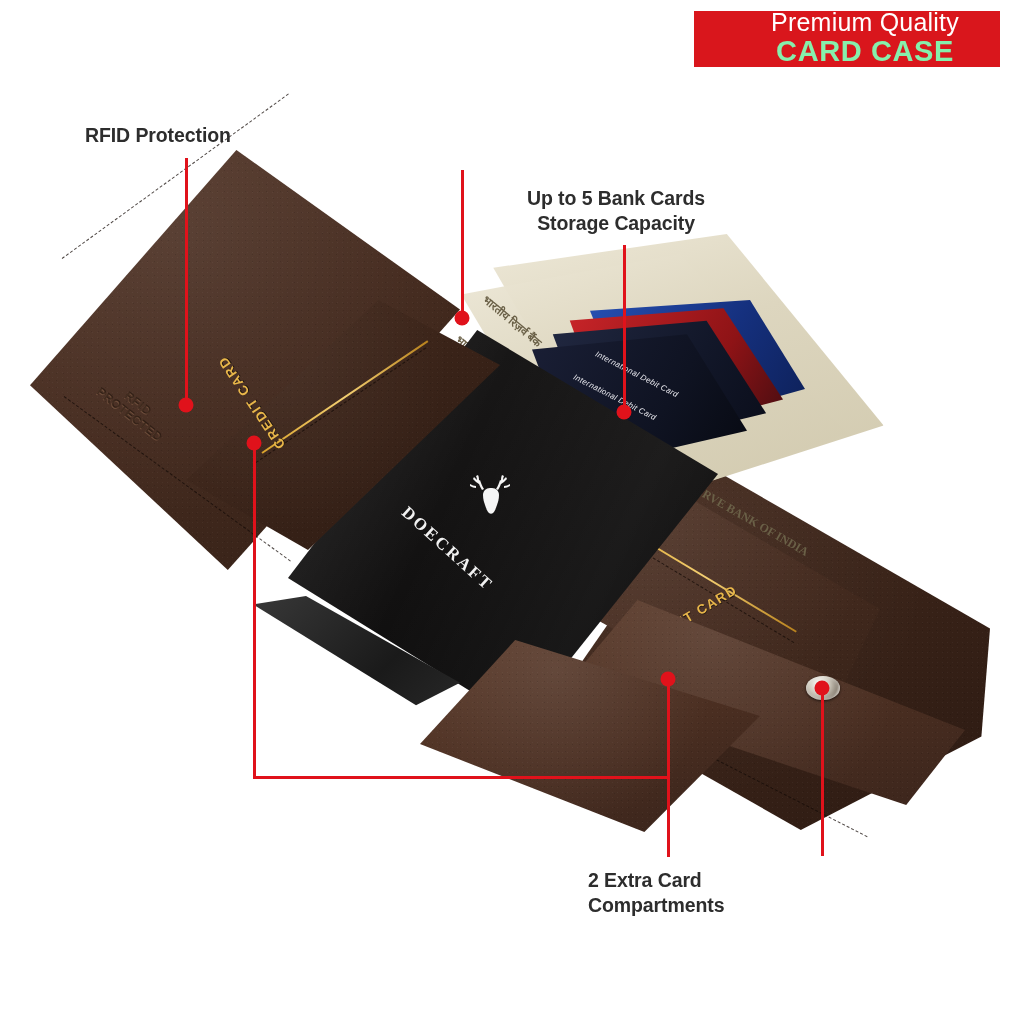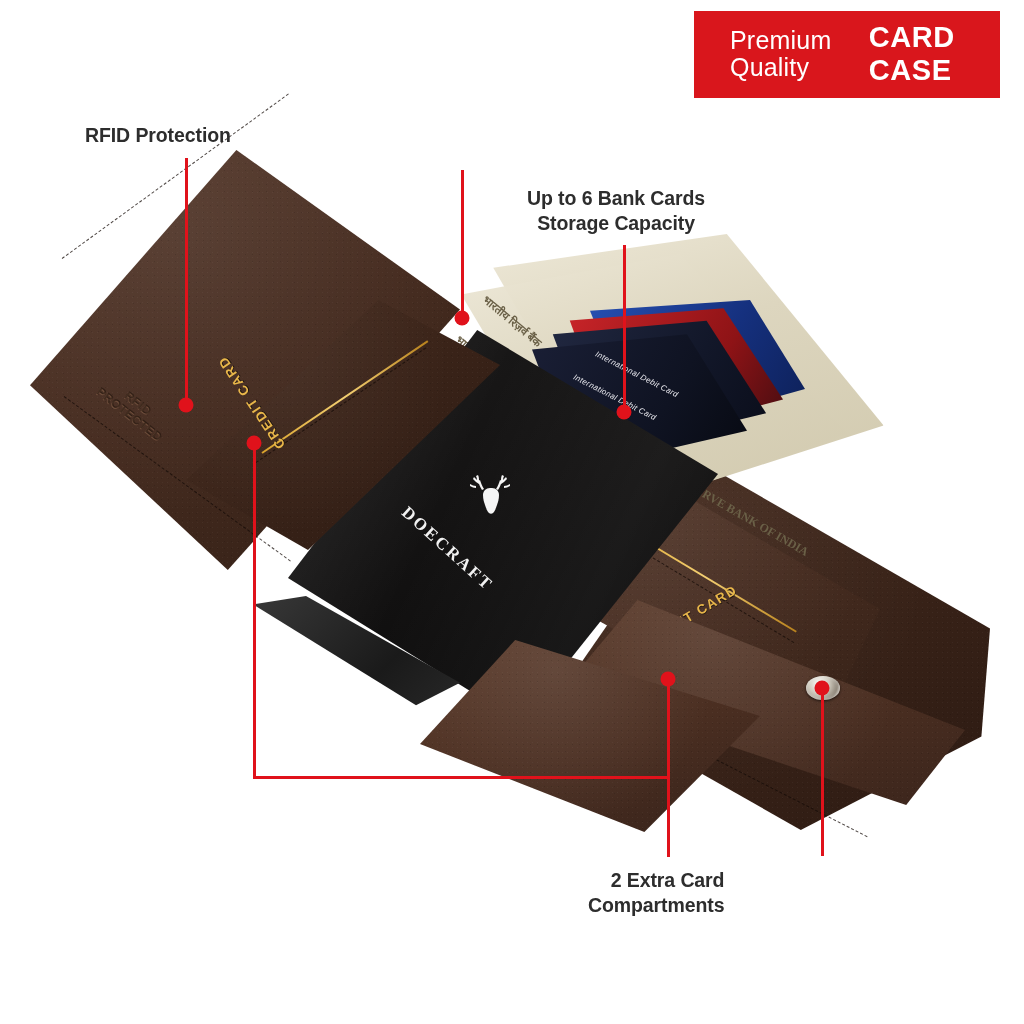--- a/index.html
+++ b/index.html
@@ -7,41 +7,41 @@
     width:1024px;height:1024px;
     background:#ffffff;
     font-family:"Liberation Sans",sans-serif;
     overflow:hidden;
     position:relative;
   }
   #stage{position:absolute;inset:0;width:1024px;height:1024px;overflow:hidden;}
 
   
   .banner{
-    position:absolute;left:694px;top:11px;width:306px;height:87px;
+    position:absolute;left:694px;top:11px;width:306px;height:56px;
     background:#d9161c;
-    display:flex;flex-direction:row;align-items:center;justify-content:center;
+    display:flex;flex-direction:column;align-items:center;justify-content:center;
     box-sizing:border-box;padding-bottom:2px;padding-left:36px;
   }
   .banner .l1{
     color:#ffffff;font-size:25px;font-weight:400;letter-spacing:.2px;line-height:1.05;
   }
   .banner .l2{
-    color:#ffffff;font-size:29px;font-weight:700;letter-spacing:.6px;line-height:1.12;
+    color:#86efac;font-size:29px;font-weight:700;letter-spacing:.6px;line-height:1.12;
   }
 
   
   .label{
     position:absolute;color:#2d2d2d;font-weight:700;font-size:19.5px;
     line-height:1.28;white-space:pre-line;letter-spacing:-.1px;
   }
   .lbl-rfid{left:85px;top:123px;}
   .lbl-cash{left:353px;top:135px;}
   .lbl-cards{left:527px;top:186px;text-align:center;}
-  .lbl-extra{left:588px;top:868px;text-align:right;}
+  .lbl-extra{left:588px;top:868px;text-align:left;}
   .lbl-metal{left:781px;top:868px;text-align:center;}
 
   
   .ln{position:absolute;background:#e0121b;}
   .vln{width:2.6px;}
   .hln{height:2.6px;}
   .dot{
     position:absolute;width:15px;height:15px;border-radius:50%;
     background:#e0121b;transform:translate(-50%,-50%);
   }
@@ -248,21 +248,21 @@
   <div class="dot" style="left:254px;top:443px;"></div>
   <div class="ln vln" style="left:253px;top:443px;height:334px;"></div>
   <div class="ln hln" style="left:253px;top:776px;width:417px;"></div>
   <div class="ln vln" style="left:667px;top:679px;height:178px;"></div>
   <div class="dot" style="left:668px;top:679px;"></div>
 
   <div class="ln vln" style="left:821px;top:688px;height:168px;"></div>
   <div class="dot" style="left:822px;top:688px;"></div>
 
   <div class="label lbl-rfid">RFID Protection</div>
-  <div class="label lbl-cards">Up to 6 Bank Cards
+  <div class="label lbl-cards">Up to 5 Bank Cards
 Storage Capacity</div>
   <div class="label lbl-extra">2 Extra Card
 Compartments</div>
 
   <div class="banner">
     <div class="l1">Premium Quality</div>
     <div class="l2">CARD CASE</div>
   </div>
 
 </div>

